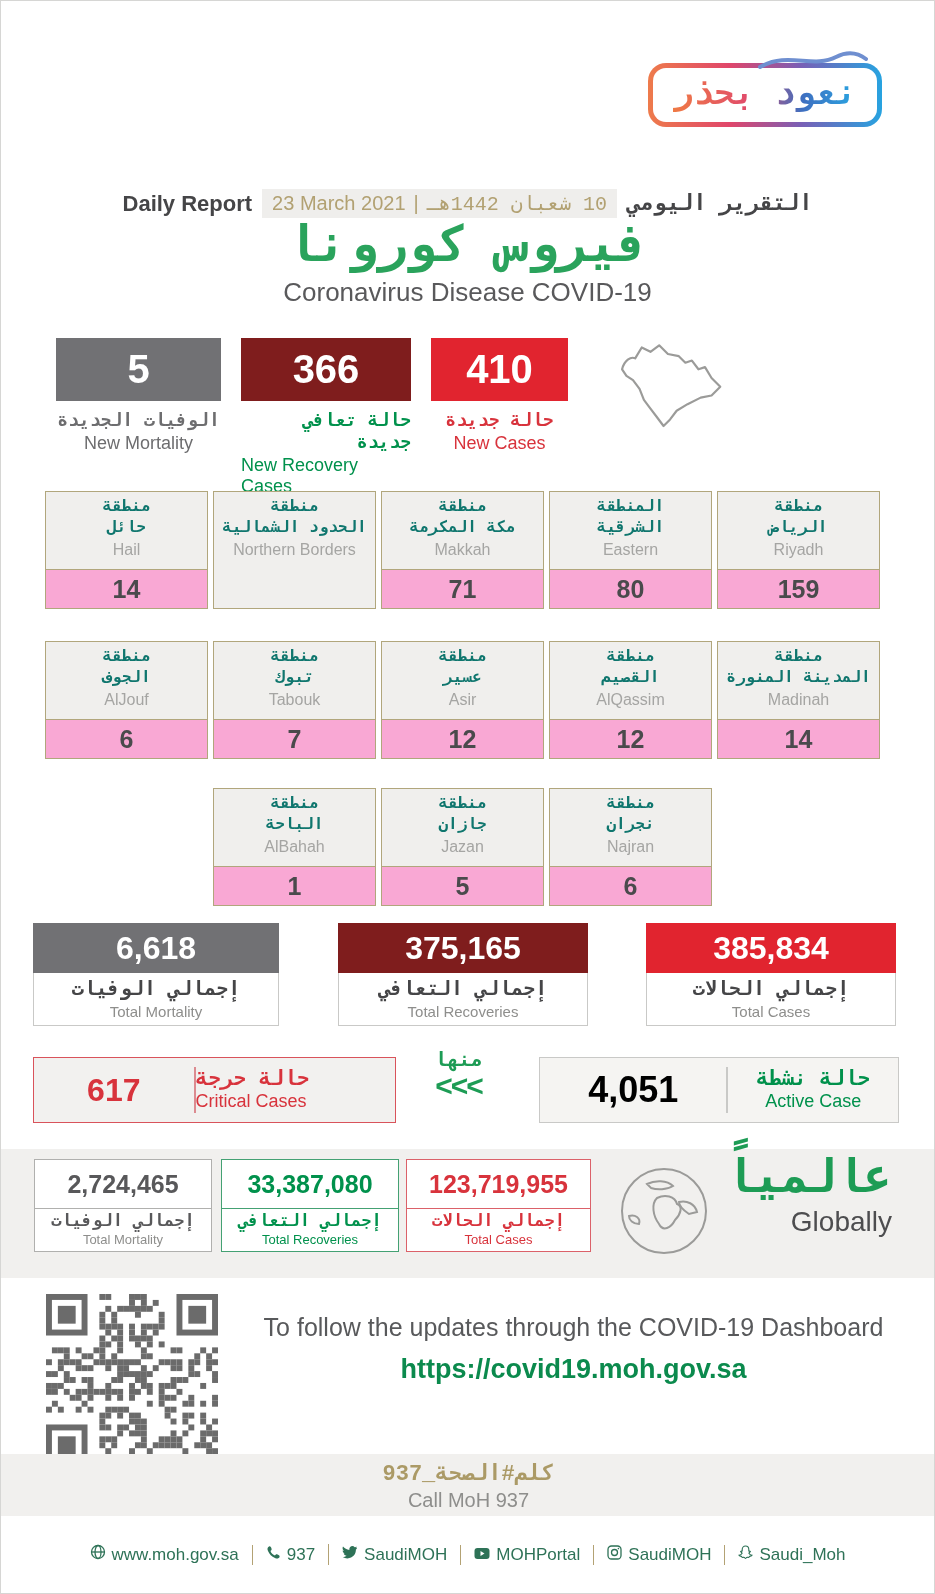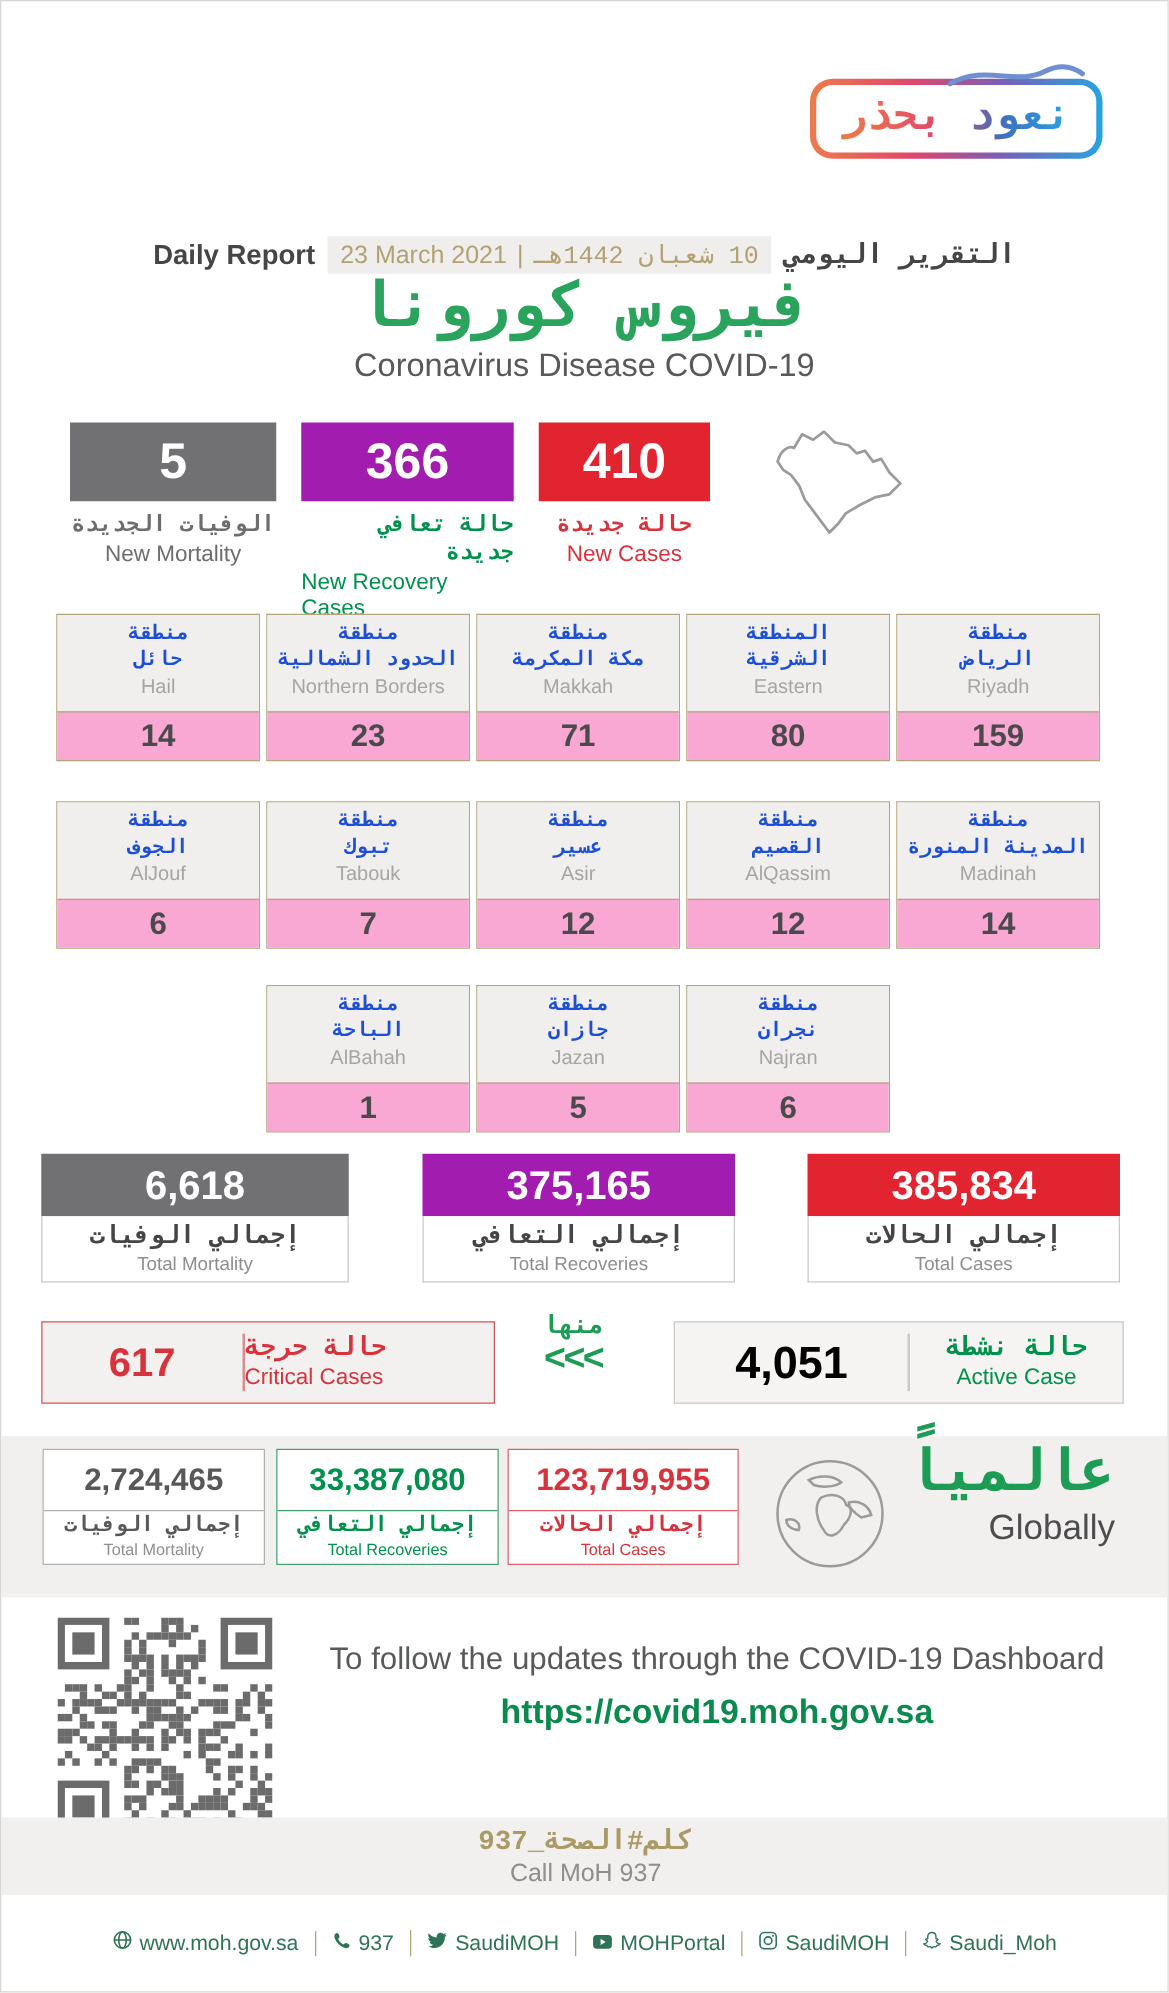--- a/index.html
+++ b/index.html
@@ -28,39 +28,39 @@
   .report-line{left:0;top:188px;width:100%;display:flex;justify-content:center;align-items:center;gap:10px;}
   .report-en,.report-ar{font-size:22px;font-weight:bold;color:#454547;}
   .report-dates{background:#efeeec;color:#b2a172;font-size:20px;padding:2px 10px;display:flex;gap:8px;align-items:center;}
   .title-ar{left:0;top:214px;width:100%;font-size:50px;font-weight:bold;color:#2aa35c;}
   .title-en{left:0;top:276px;width:100%;font-size:26px;color:#59595b;}
 
   
   .stat{display:flex;flex-direction:column;align-items:center;}
   .stat-box{width:100%;height:63px;display:flex;align-items:center;justify-content:center;
             color:#fff;font-size:40px;font-weight:bold;}
-  .bg-gray{background:#717174;} .bg-green{background:#a21caf;} .bg-red{background:#e1242f;}
+  .bg-gray{background:#717174;} .bg-green{background:#7f1d1d;} .bg-red{background:#e1242f;}
   .stat-ar{font-size:18px;font-weight:bold;margin-top:8px;}
   .stat-en{font-size:18px;margin-top:2px;}
   .c-gray{color:#6d6d6f;} .c-green{color:#00914c;} .c-red{color:#d8333c;}
   .stat1{left:55px;top:337px;width:165px;}
   .stat2{left:240px;top:337px;width:170px;}
   .stat3{left:430px;top:337px;width:137px;}
   .map{left:608px;top:331px;}
   .locally{right:42px;top:328px;width:205px;text-align:right;}
   .locally-ar{font-size:48px;font-weight:bold;color:#1d9c55;line-height:1.05;}
   .locally-en{font-size:28px;color:#4d4d4f;margin-top:4px;}
 
   
   .region-row{left:44px;width:847px;display:flex;gap:5px;}
   .row1{top:490px;} .row2{top:640px;} .row3{top:787px;padding-left:168px;}
   .region-box{width:163px;height:118px;box-sizing:border-box;border:1.5px solid #b1a67c;
               display:flex;flex-direction:column;background:#fff;}
   .region-head{flex:1;background:#f0efed;text-align:center;padding-top:5px;}
-  .region-ar{font-size:16px;font-weight:bold;color:#1d4ed8;line-height:1.3;}
+  .region-ar{font-size:16px;font-weight:bold;color:#0f766e;line-height:1.3;}
   .region-en{font-size:16px;color:#a5a5a3;line-height:1.3;margin-top:1px;}
   .region-val{height:38px;border-top:1.5px solid #b1a67c;background:#f9a8d4;
               display:flex;align-items:center;justify-content:center;
               font-size:25px;font-weight:bold;color:#4a4a4c;}
 
   
   .total{display:flex;flex-direction:column;}
   .total-val{height:50px;display:flex;align-items:center;justify-content:center;
              color:#fff;font-size:32px;font-weight:bold;}
   .total-label{height:52px;background:#fff;border:1px solid #c9c9c7;border-top:none;
@@ -184,21 +184,20 @@
           <div class="region-en">Hail</div>
         </div>
       <div class="region-val">14</div>
     </div>
     <div class="region-box">
       <div class="region-head">
           <div class="region-ar rtl">منطقة</div>
           <div class="region-ar rtl">الحدود الشمالية</div>
           <div class="region-en">Northern Borders</div>
         </div>
-      <div class="region-val">23</div>
     </div>
     <div class="region-box">
       <div class="region-head">
           <div class="region-ar rtl">منطقة</div>
           <div class="region-ar rtl">مكة المكرمة</div>
           <div class="region-en">Makkah</div>
         </div>
       <div class="region-val">71</div>
     </div>
     <div class="region-box">

